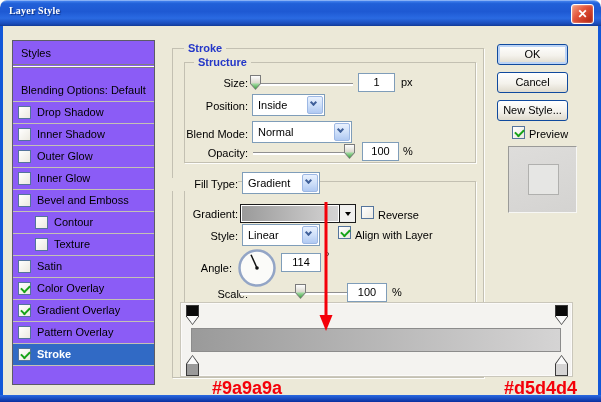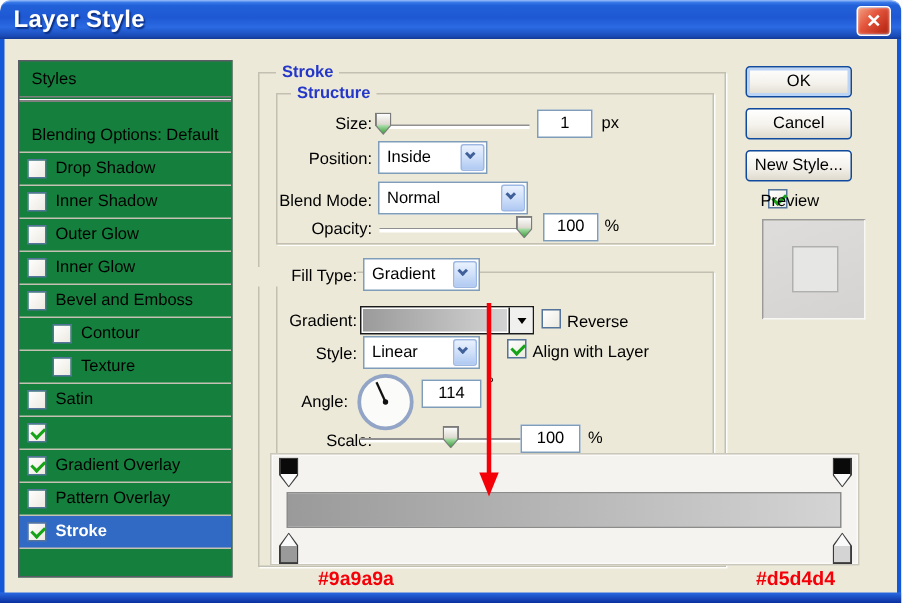--- a/index.html
+++ b/index.html
@@ -6,32 +6,32 @@
   *{box-sizing:border-box;}
   .dialog{
     position:relative;width:601px;height:402px;
     font-family:"Liberation Sans",sans-serif;font-size:11px;color:#000;
     background:#ece9d8;overflow:hidden;border-radius:7px 7px 0 0;
   }
   
   .titlebar{position:absolute;left:0;top:0;right:0;height:26px;border-radius:7px 7px 0 0;
     background:linear-gradient(180deg,#4d8df5 0%,#2160d8 14%,#1e59d3 45%,#2a6ae2 70%,#1a4bb8 92%,#123a95 100%);
     box-shadow:inset 0 1px 0 rgba(255,255,255,.35);}
-  .title-text{position:absolute;left:9px;top:5px;color:#fff;font-weight:bold;font-size:16px;
-    text-shadow:1px 1px 1px #0c2d7e;letter-spacing:.2px;}
+  .title-text{position:absolute;left:9px;top:5px;color:#fff;font-weight:bold;font-size:10px;
+    text-shadow:1px 1px 1px #0c2d7e;letter-spacing:.2px;font-family:Liberation Serif, serif;}
   .close-btn{position:absolute;right:7px;top:4px;width:23px;height:20px;border:1px solid #fff;border-radius:3px;
     background:linear-gradient(135deg,#f3a183 0%,#e4573d 40%,#c1301c 80%,#a82a17 100%);
     color:#fff;font-weight:bold;text-align:center;line-height:18px;font-size:12px;
     box-shadow:inset 0 0 2px rgba(255,255,255,.7);cursor:default;}
   .edge-l{position:absolute;left:0;top:26px;bottom:0;width:3px;background:#1257d8;}
   .edge-r{position:absolute;right:0;top:26px;bottom:0;width:3px;background:#1257d8;}
   .edge-b{position:absolute;left:0;bottom:0;right:0;height:7px;background:linear-gradient(#2a6ae2,#0a2f9e);}
 
   
-  .listbox{position:absolute;left:12px;top:40px;width:143px;height:345px;background:#15803d;
+  .listbox{position:absolute;left:12px;top:40px;width:143px;height:345px;background:#8b5cf6;
     border:1px solid #5c5c66;}
   .lb-header{position:absolute;top:0;left:0;right:0;height:24px;line-height:24px;padding-left:8px;
     border-bottom:1px solid #808080;}
   .double-sep{position:absolute;top:25px;left:0;right:0;height:2px;
     background:linear-gradient(to bottom,#fff 0 1px,#808080 1px);}
   .lb-row{position:absolute;left:0;right:0;height:22px;border-bottom:1px solid #c4c1b4;margin-top:12px;}
   .lb-row .cb{left:5px;top:4px;}
   .lb-row .lb-label{position:absolute;left:24px;top:0;line-height:21px;white-space:nowrap;}
   .lb-row.indent .cb{left:22px;}
   .lb-row.indent .lb-label{left:41px;}
@@ -95,21 +95,21 @@
   .gpanel{position:absolute;left:180px;top:302px;width:393px;height:75px;background:#f4f3f0;
     border:1px solid #cac7bb;box-shadow:0 0 0 1px rgba(255,255,255,.6) inset;z-index:5;}
   .gbar{position:absolute;left:10px;top:25px;width:370px;height:24px;border:1px solid #8c8c8c;}
   .gstop{position:absolute;width:13px;height:20px;}
   .g-up{clip-path:polygon(50% 0,100% 42%,100% 100%,0 100%,0 42%);}
   .g-down{clip-path:polygon(0 0,100% 0,100% 58%,50% 100%,0 58%);}
   .gstop .s-outer{position:absolute;inset:0;background:#3a3a3a;}
   .gstop .s-inner{position:absolute;inset:1px;}
 
   .annot{color:#f40009;}
-  .hex-label{position:absolute;font-weight:bold;font-size:13px;z-index:6;white-space:nowrap;}
+  .hex-label{position:absolute;font-weight:bold;font-size:18px;z-index:6;white-space:nowrap;}
   .arrow{position:absolute;left:318px;top:202px;z-index:7;}
 </style>
 </head>
 <body>
 
 <div class="dialog">
 
   <div class="titlebar">
     <span class="title-text">Layer Style</span>
     <div class="close-btn">
@@ -154,20 +154,21 @@
     <div class="lb-row indent" style="top:181px">
         <span class="cb"></span>
         <span class="lb-label">Texture</span>
       </div>
     <div class="lb-row" style="top:203px">
         <span class="cb"></span>
         <span class="lb-label">Satin</span>
       </div>
     <div class="lb-row" style="top:225px">
         <span class="cb checked"></span>
+        <span class="lb-label">Color Overlay</span>
       </div>
     <div class="lb-row" style="top:247px">
         <span class="cb checked"></span>
         <span class="lb-label">Gradient Overlay</span>
       </div>
     <div class="lb-row" style="top:269px">
         <span class="cb"></span>
         <span class="lb-label">Pattern Overlay</span>
       </div>
     <div class="lb-row selected" style="top: 291px; background: rgb(49, 106, 197);">
@@ -262,21 +263,21 @@
       <div class="t-outer clip-down"></div>
       <div class="t-inner clip-down"></div>
     </div>
   <div class="field" style="left:347px;top:283px;width:40px">100</div>
   <span class="unit" style="left:392px;top:286px">%</span>
 
   <div class="btn default" style="left:497px;top:44px">OK</div>
   <div class="btn" style="left:497px;top:72px">Cancel</div>
   <div class="btn" style="left:497px;top:100px">New Style...</div>
   <span class="cb checked" id="cb-preview" style="left:512px;top:126px"></span>
-  <span class="unit" style="left:507px;top:128px">Preview</span>
+  <span class="unit" style="left:529px;top:128px">Preview</span>
   <div class="preview-box">
     <div class="preview-inner"></div>
   </div>
 
   <div class="gpanel">
     <div class="gstop" style="left:5px;top:2px">
       <div class="s-outer g-down"></div>
         <div class="s-inner g-down" style="background:linear-gradient(#0a0a0a 0 55%,#fafafa 55%)"></div>
     </div>
     <div class="gstop" style="left:374px;top:2px">

